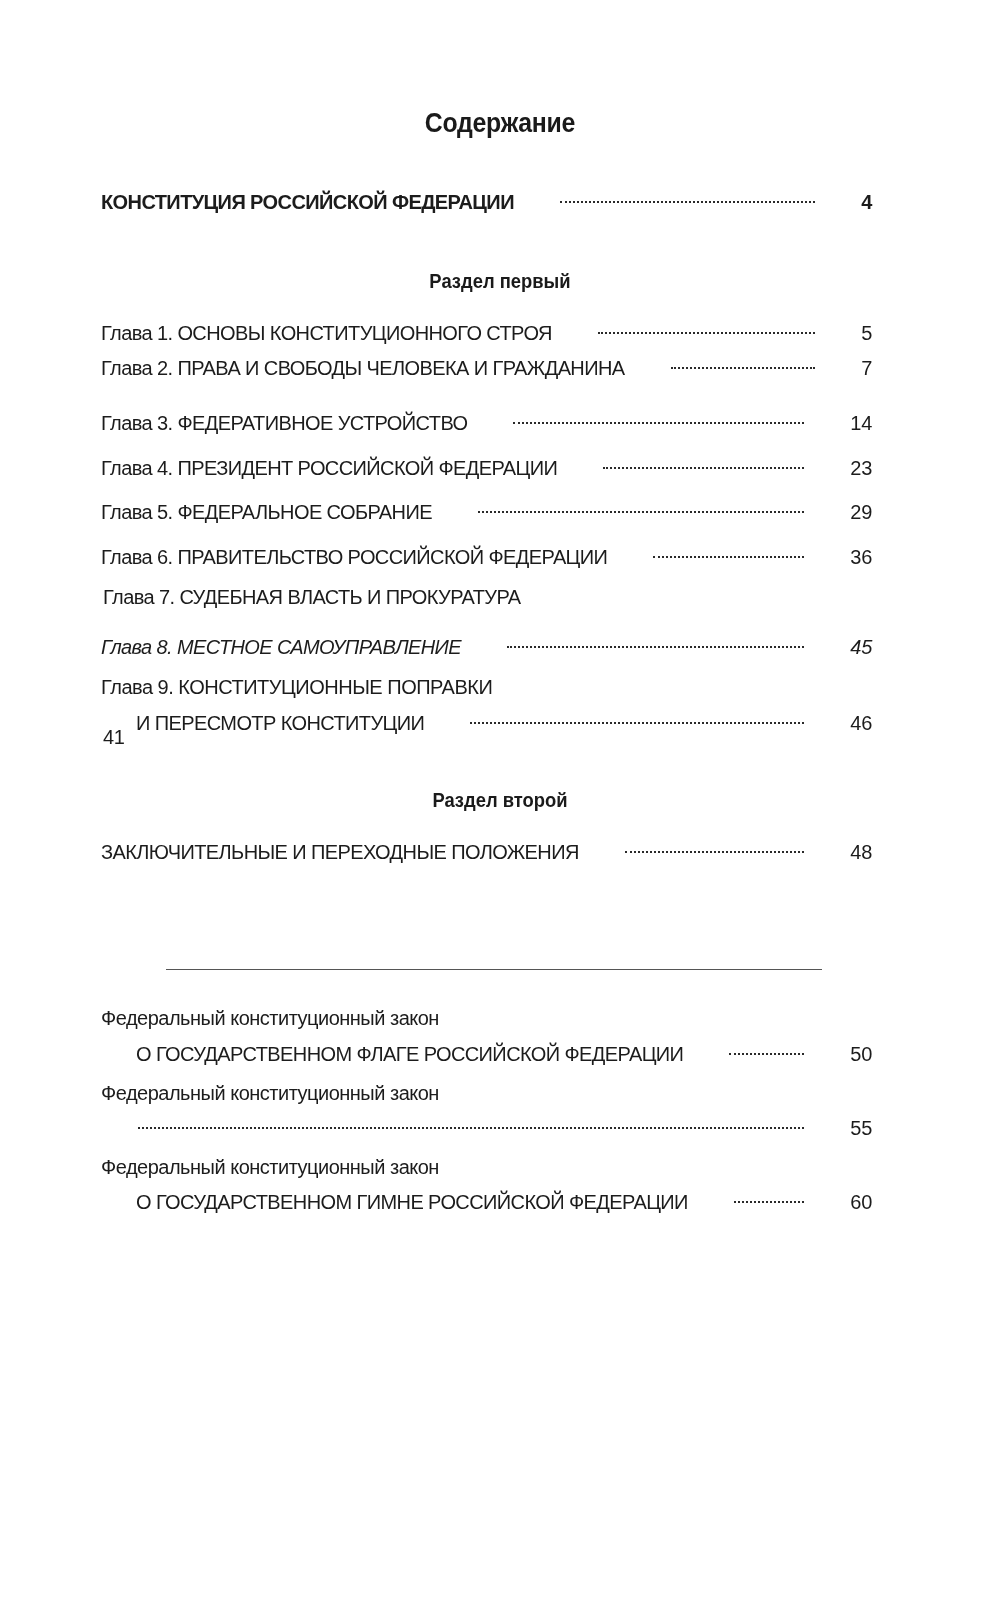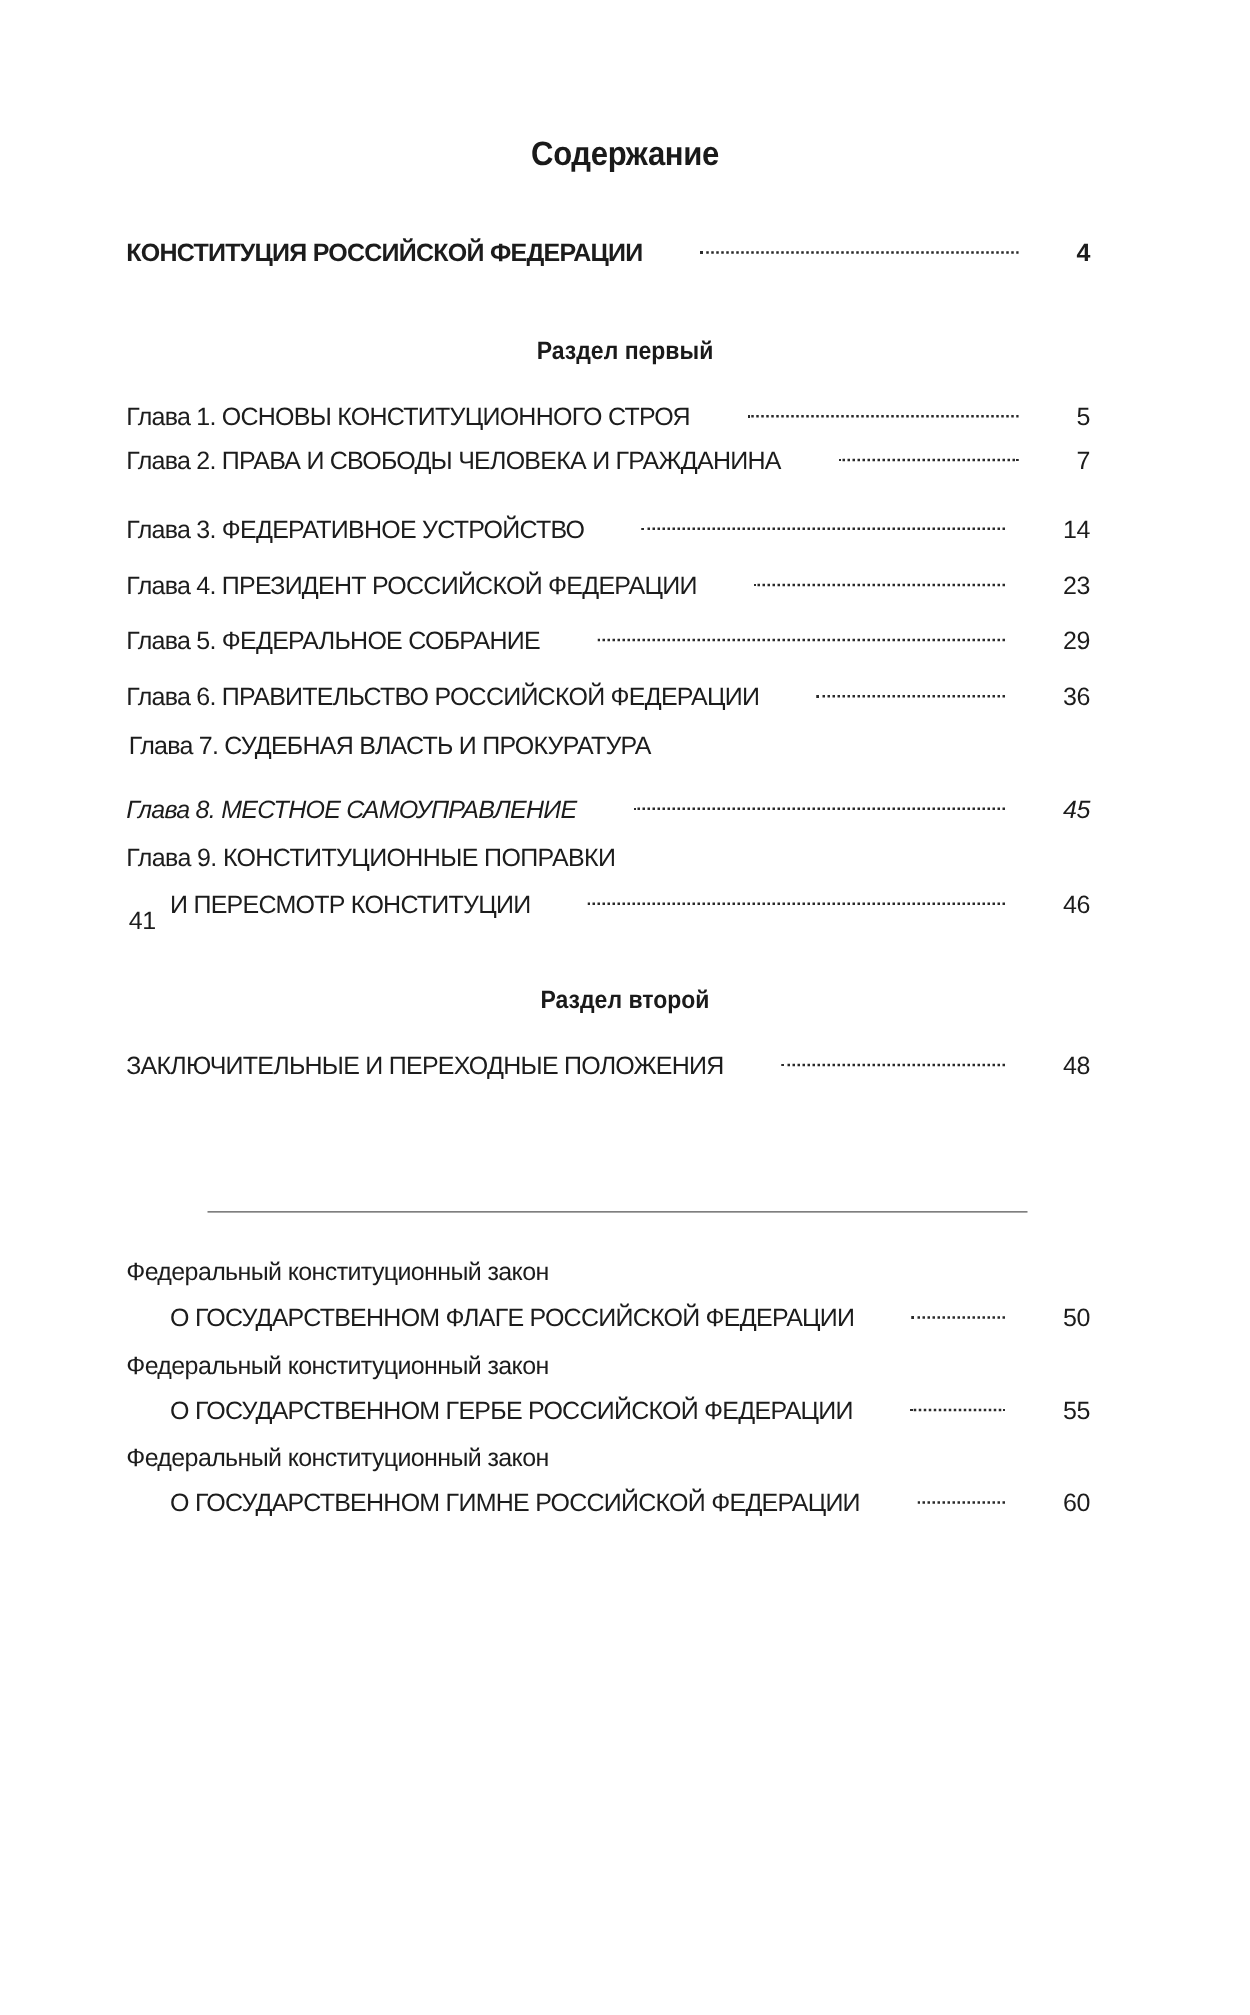--- a/index.html
+++ b/index.html
@@ -179,21 +179,20 @@
 
   <div class="plain-line" style="top:1005px;">Федеральный конституционный закон</div>
   <div class="toc-line indent" style="top:1035px;">
     <span class="toc-label">О ГОСУДАРСТВЕННОМ ФЛАГЕ РОССИЙСКОЙ ФЕДЕРАЦИИ</span>
     <span class="toc-leader"></span>
     <span class="toc-page">50</span>
   </div>
 
   <div class="plain-line" style="top:1080px;">Федеральный конституционный закон</div>
   <div class="toc-line indent" style="top:1109px;">
-    <span class="toc-label">О ГОСУДАРСТВЕННОМ ГЕРБЕ РОССИЙСКОЙ ФЕДЕРАЦИИ</span>
     <span class="toc-leader"></span>
     <span class="toc-page">55</span>
   </div>
 
   <div class="plain-line" style="top:1154px;">Федеральный конституционный закон</div>
   <div class="toc-line indent" style="top:1183px;">
     <span class="toc-label">О ГОСУДАРСТВЕННОМ ГИМНЕ РОССИЙСКОЙ ФЕДЕРАЦИИ</span>
     <span class="toc-leader"></span>
     <span class="toc-page">60</span>
   </div>

